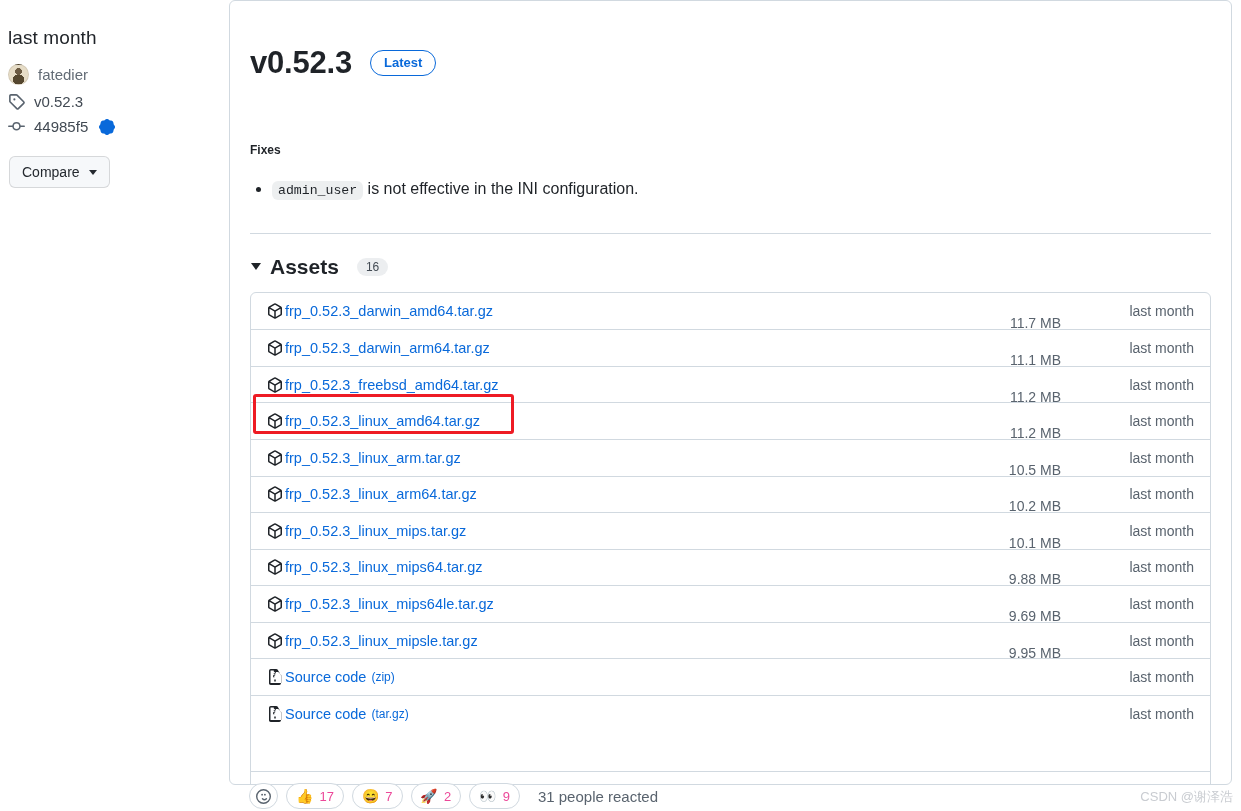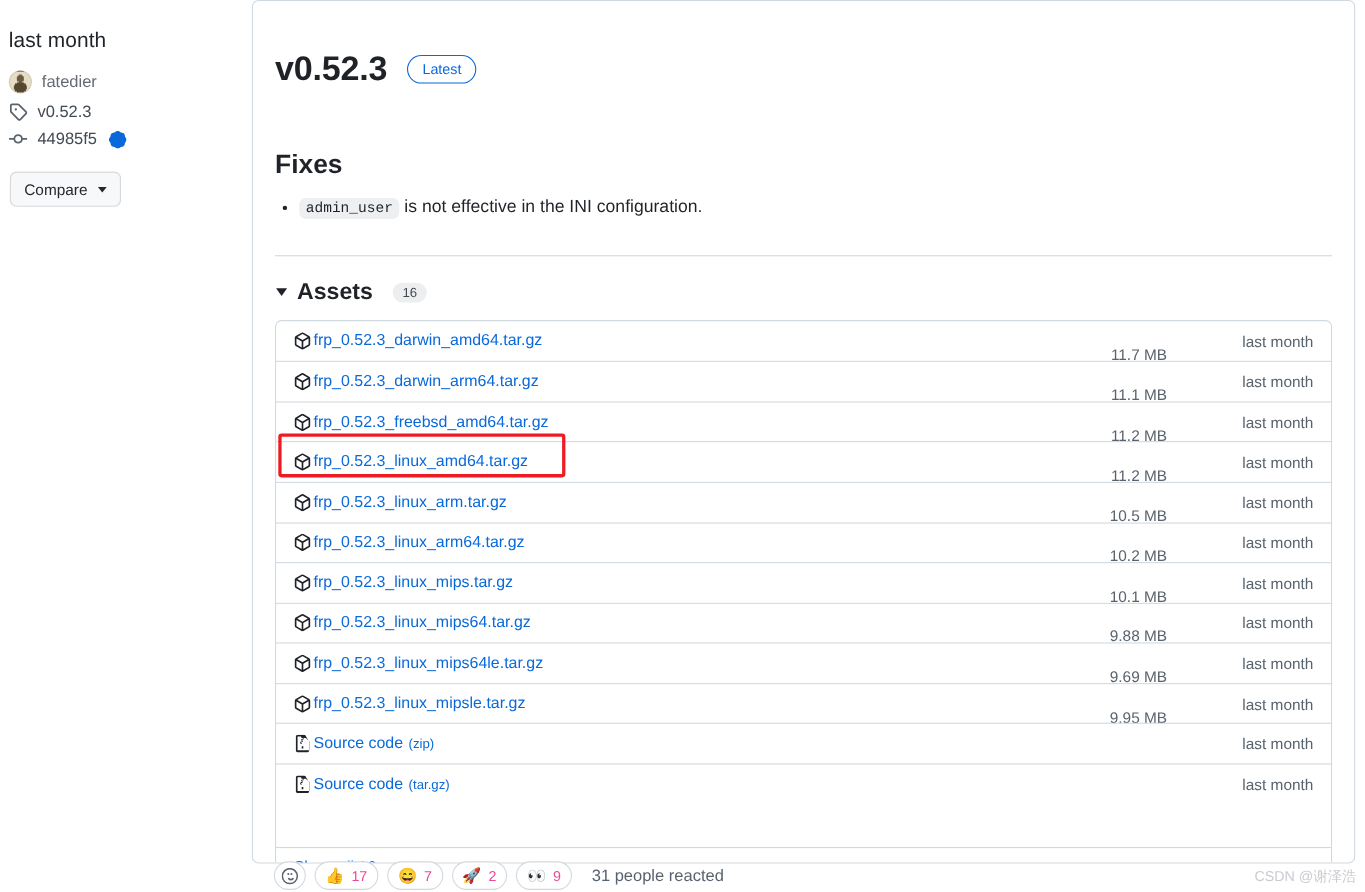--- a/index.html
+++ b/index.html
@@ -57,24 +57,24 @@
   .panel-body { padding: 22px 20px 0 20px; }
   .title-row { display: flex; align-items: center; gap: 18px; }
   .version-title {
     font-size: 31px; font-weight: 700; color: #1f2328;
     line-height: 38px; letter-spacing: -.2px;
   }
   .latest-badge {
     display: inline-flex; align-items: center; justify-content: center;
     height: 26px; padding: 0 13px; border-radius: 999px;
     border: 1px solid #0969da; color: #0969da;
-    font-size: 13px; font-weight: 400; cursor: pointer; background: #fff;
+    font-size: 13px; font-weight: 700; cursor: pointer; background: #fff;
   }
   .fixes-heading {
-    font-size: 24px; font-weight: 600; color: #1f2328;
+    font-size: 12px; font-weight: 600; color: #1f2328;
     margin: 34px 0 0 0; line-height: 26px;
   }
   .fix-list { margin: 14px 0 0 0; padding: 0 0 0 22px; }
   .fix-list li { font-size: 16px; color: #1f2328; line-height: 24px; }
   code.inline {
     background: rgba(129,139,152,.14); border-radius: 6px;
     padding: 2px 6px; font-family: "Liberation Mono", "DejaVu Sans Mono", monospace;
     font-size: 13.2px; color: #1f2328;
   }
   .divider { height: 1px; background: #d1d9e0; margin: 30px 0 0 0; }

